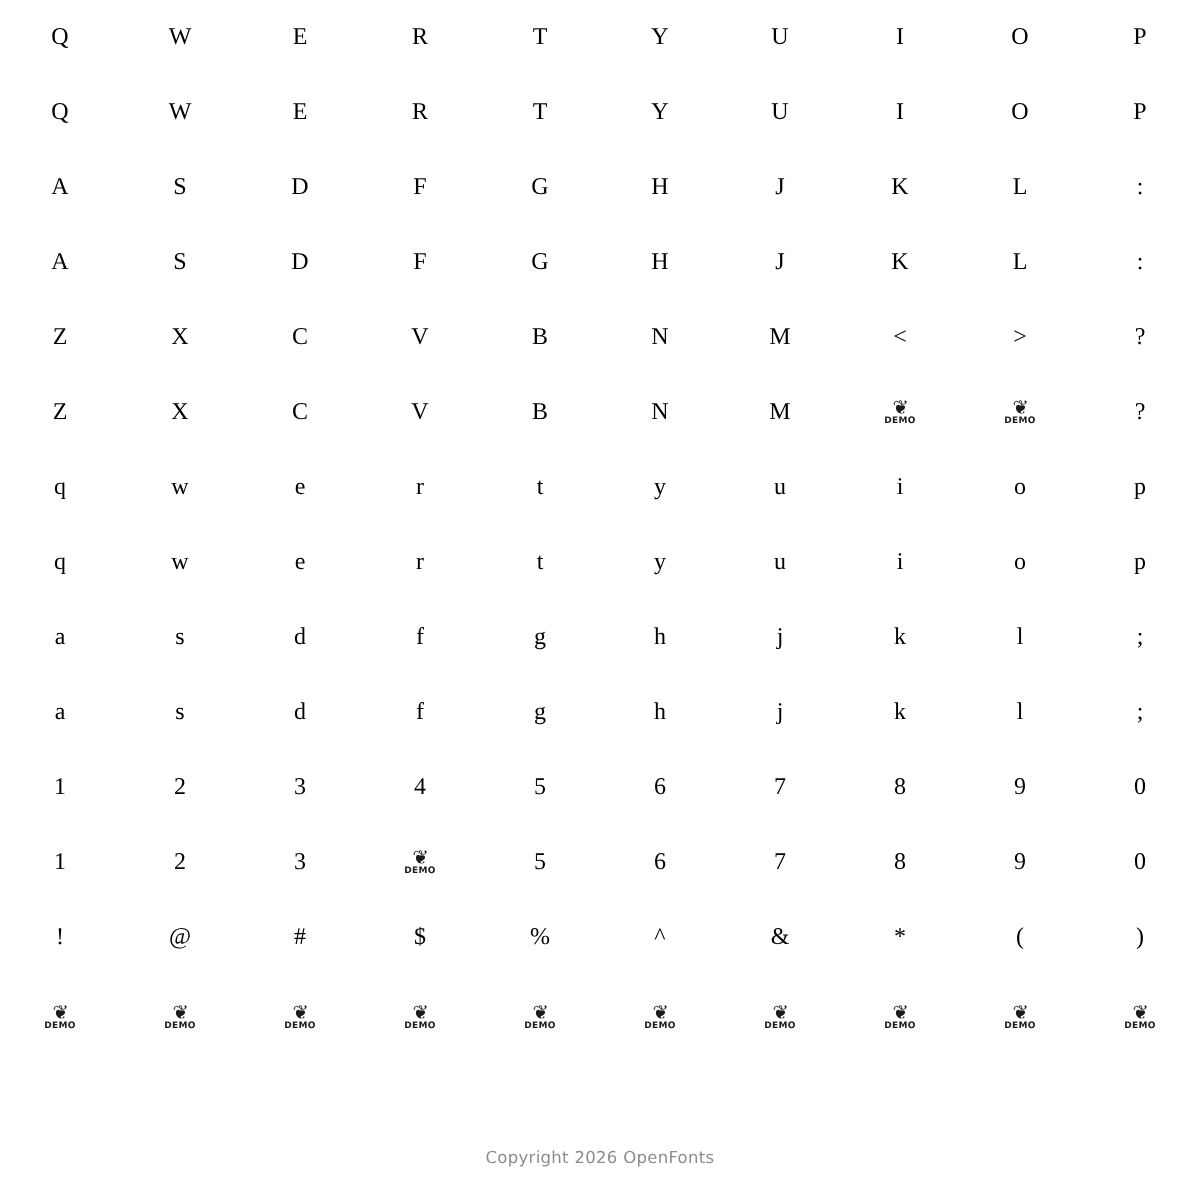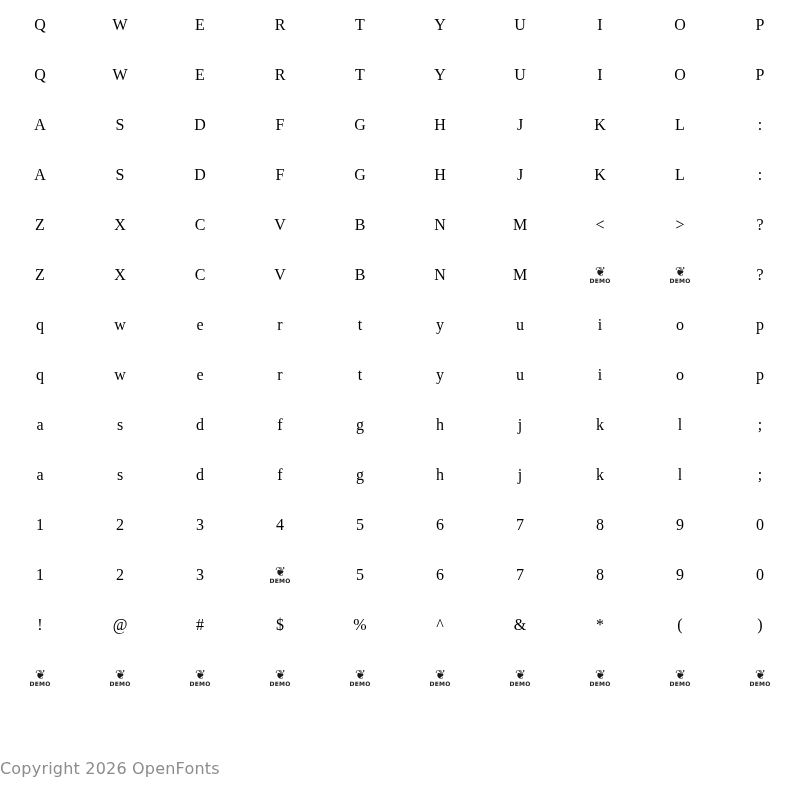--- a/index.html
+++ b/index.html
@@ -57,22 +57,23 @@
     font-weight: 700;
     letter-spacing: 0.2px;
     color: #1a1a1a;
     line-height: 1;
   }
   #footer {
     position: absolute;
     left: 0;
     right: 0;
     bottom: 22px;
+    text-align: center;
     font-family: "DejaVu Sans", sans-serif;
-    font-size: 16px;
+    font-size: 11px;
     color: #8c8c8c;
     letter-spacing: 0.2px;
   }
 </style>
 </head>
 <body>
 
 <div id="sheet">
   <div class="grid" id="grid">
       <div class="cell row-light">

